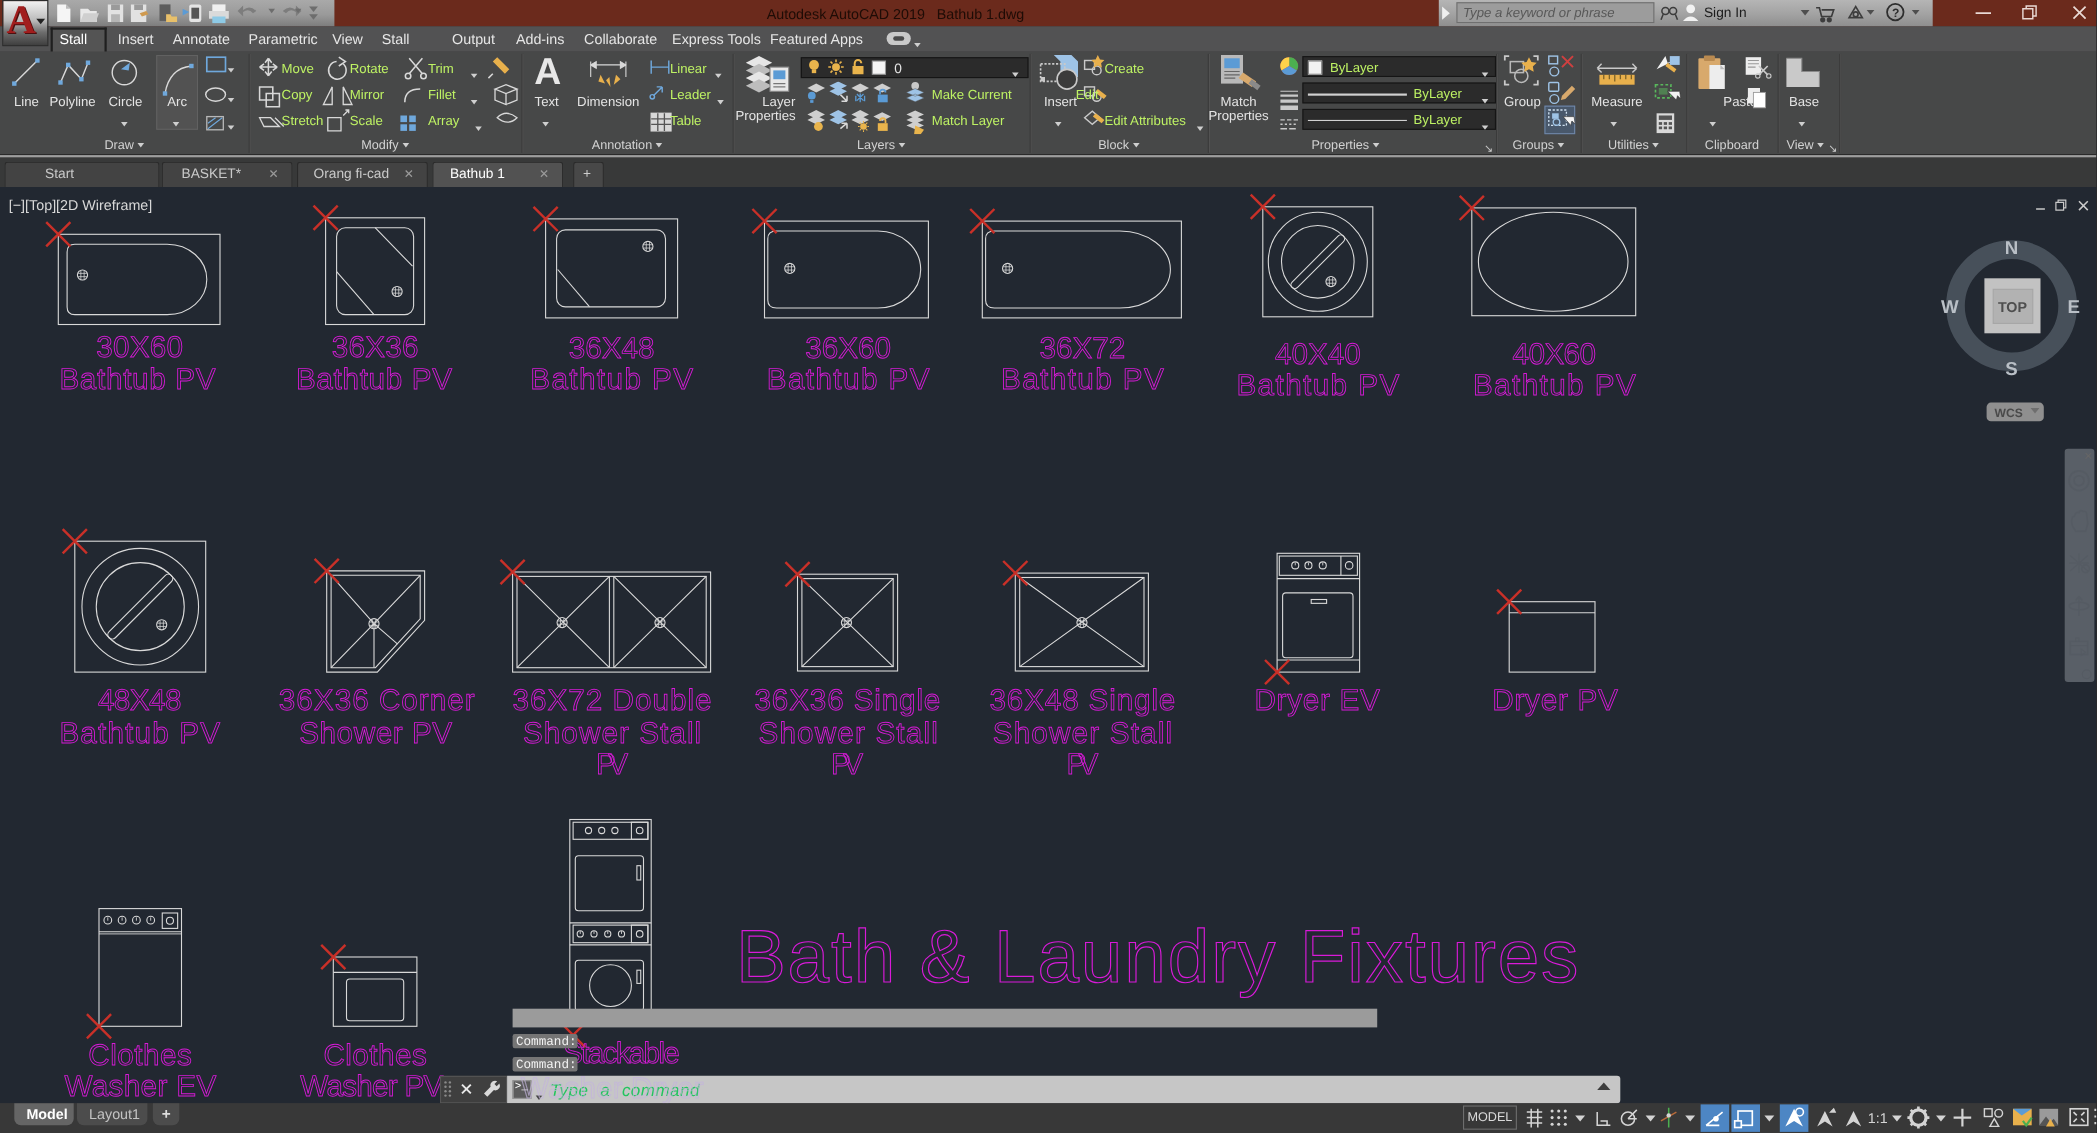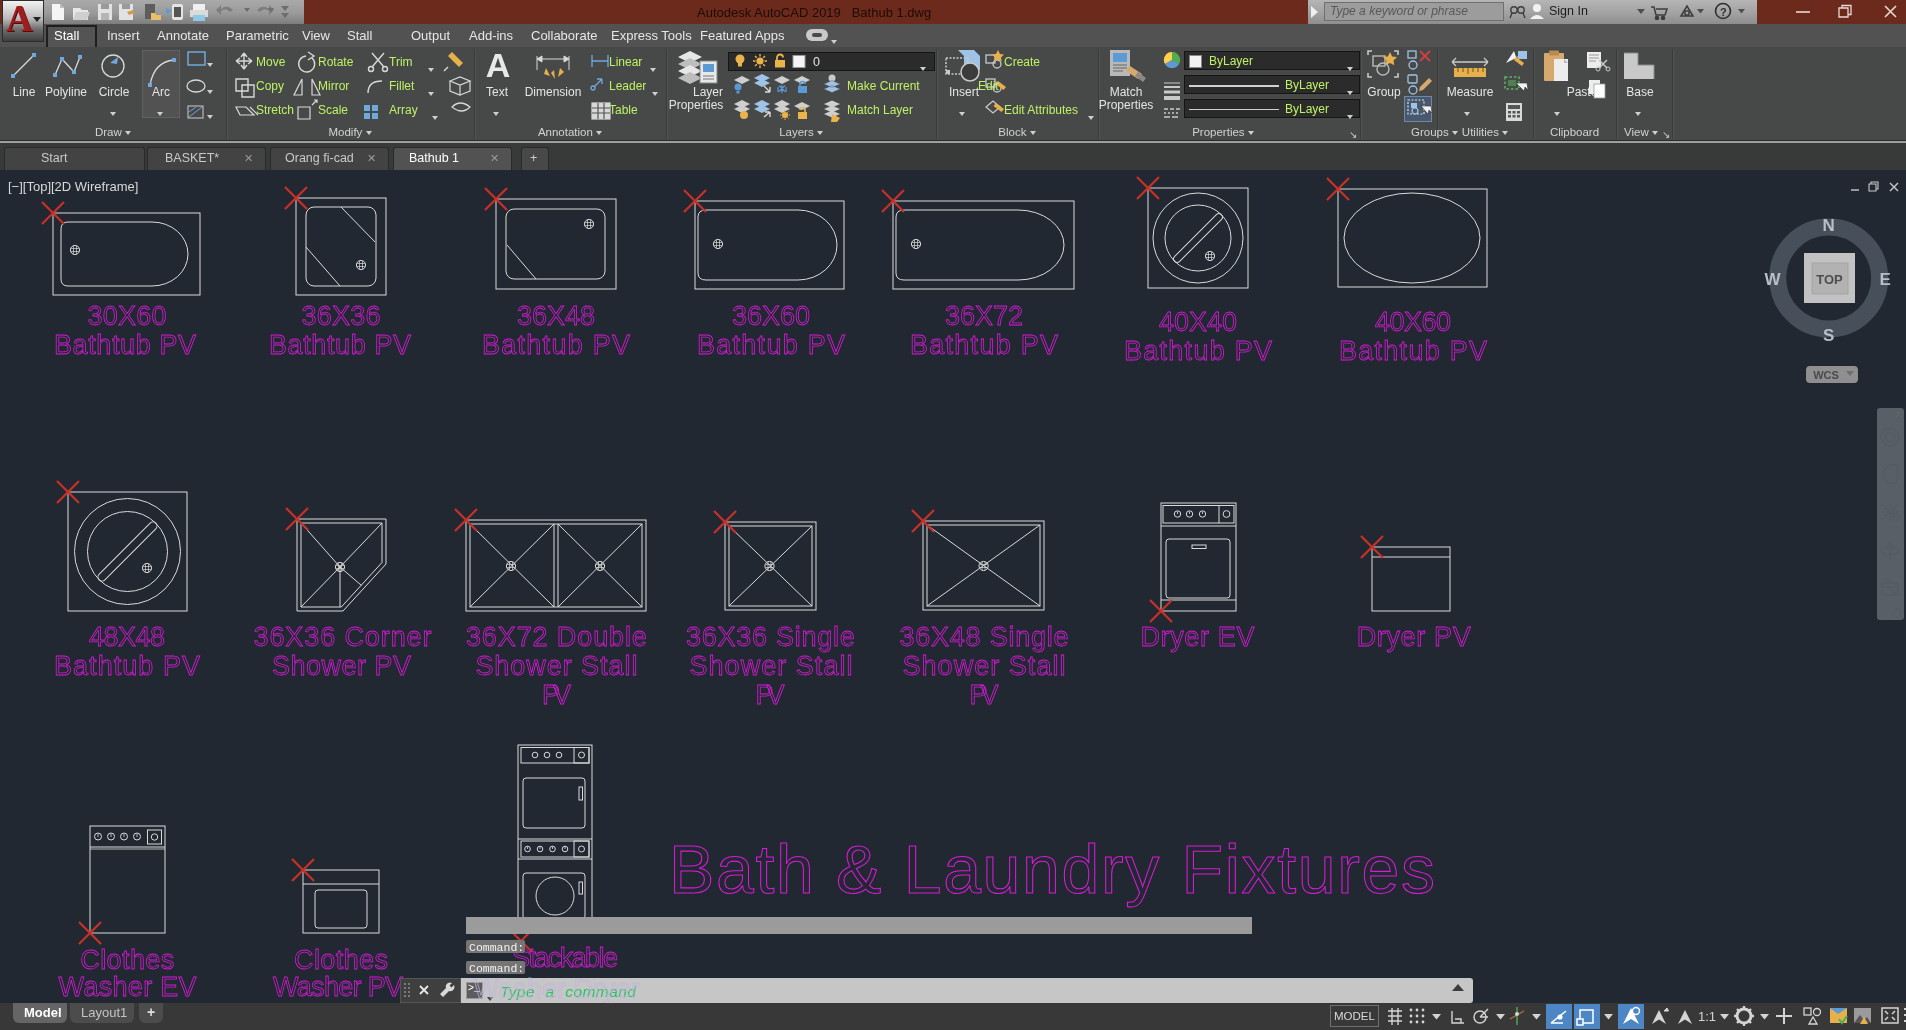--- a/index.html
+++ b/index.html
@@ -448,21 +448,21 @@
   <circle cx="7" cy="17" r="4" fill="none" stroke="#9ec3e6" stroke-width="1.3"></circle>
   <path d="M14 14 l9 -9 3 3 -9 9 -4 1 z" fill="#d8a96c"></path>
 </svg>
 <div class="ab" style="left:1404px;top:96px;width:28px;height:26px;background:#49586b;border:1px solid #6f87a8;box-sizing:border-box;"></div>
 <svg class="ab" style="left:1406px;top:98px;" width="26" height="22" viewBox="0 0 26 22">
   <rect x="2" y="2" width="16" height="14" fill="none" stroke="#cfe0f0" stroke-width="1.2" stroke-dasharray="2 1.5"></rect>
   <rect x="5" y="5" width="6" height="5" fill="#9ec3e6"></rect>
   <circle cx="9" cy="13" r="3" fill="none" stroke="#9ec3e6" stroke-width="1.2"></circle>
   <path d="M15 8 l7 8 1 -4 3 3 -1 -7 z" fill="#f2f2f2" stroke="#333" stroke-width=".6"></path>
 </svg>
-<div class="pl" style="left:1360px;width:77px;margin-left:36px;">Groups <span class="dar"></span></div>
+<div class="pl" style="left:1360px;width:77px;">Groups <span class="dar"></span></div>
 
 <svg class="ab" style="left:1450px;top:52px;" width="40" height="28" viewBox="0 0 40 28">
   <path d="M2 10 h36 M2 10 l4 -4 M2 10 l4 4 M38 10 l-4 -4 M38 10 l-4 4" stroke="#c9c9c9" stroke-width="1.3" fill="none"></path>
   <rect x="4" y="16" width="32" height="9" fill="#e8b04c"></rect>
   <path d="M8 16 v4 M13 16 v4 M18 16 v6 M23 16 v4 M28 16 v4 M33 16 v4" stroke="#6a5420" stroke-width="1"></path>
 </svg>
 <div class="btn-big-lbl" style="left:1444px;top:85px;width:52px;">Measure</div>
 <div class="ab" style="left:1464px;top:104px;"><span class="dar"></span></div>
 <svg class="ab" style="left:1502px;top:49px;" width="28" height="74" viewBox="0 0 28 74">
   <path d="M4 14 l8 -12 2 6 6 -2 z" fill="#f2f2f2"></path>

